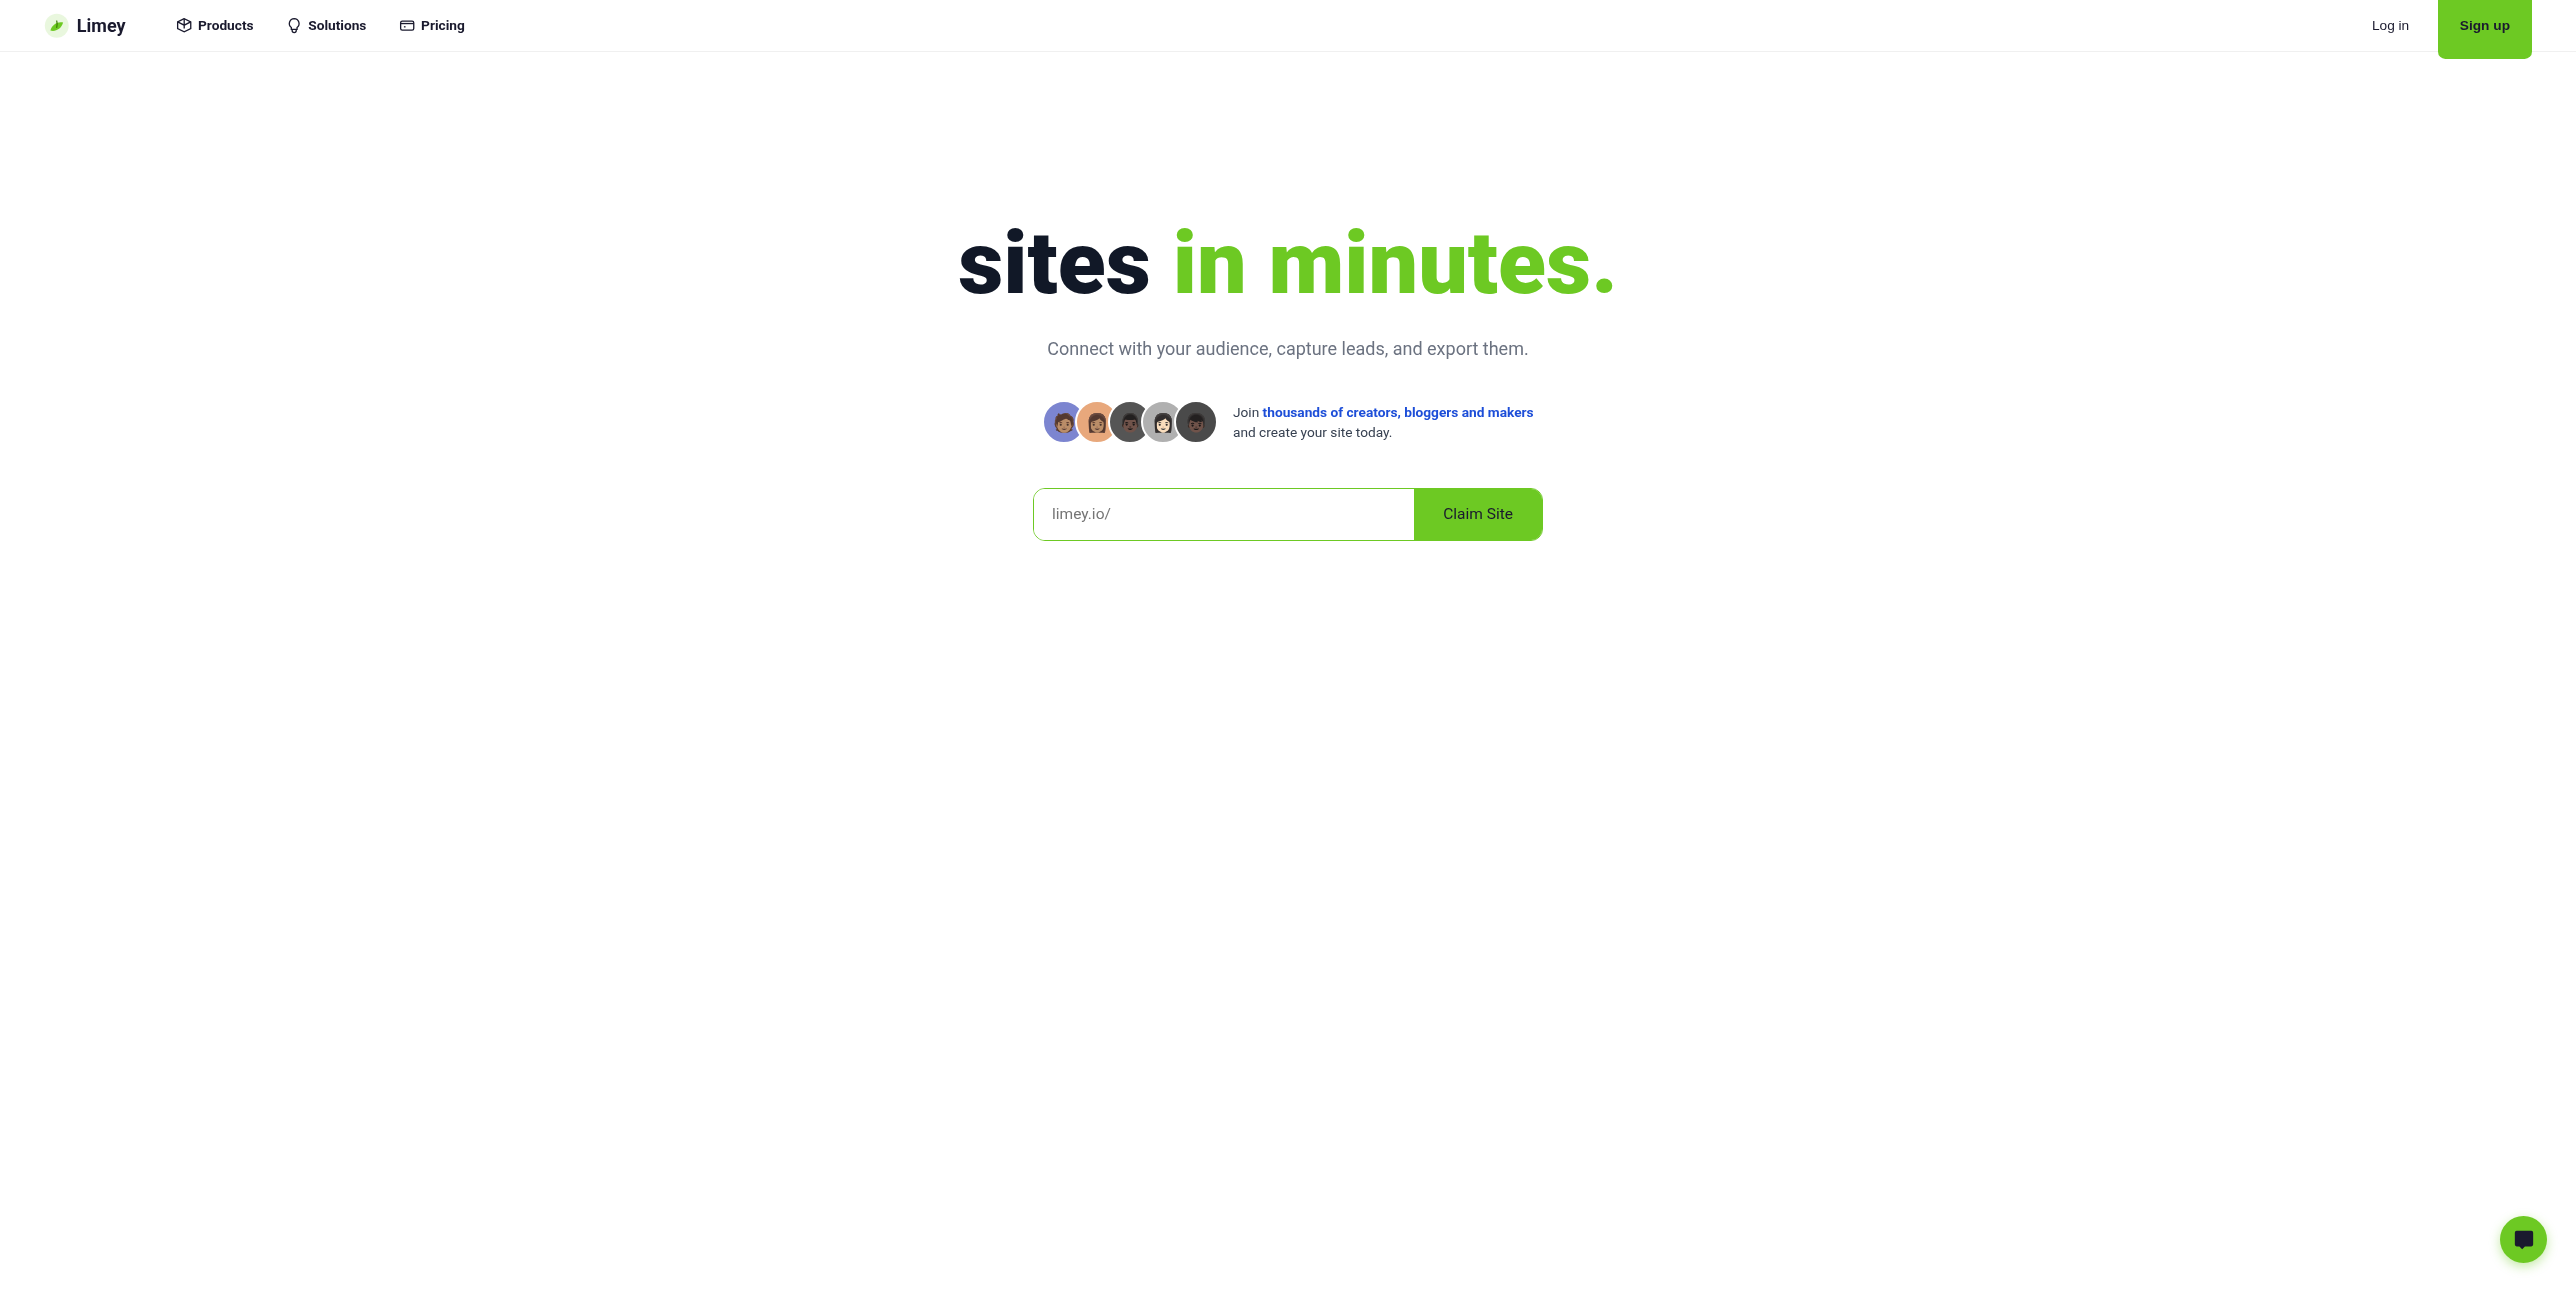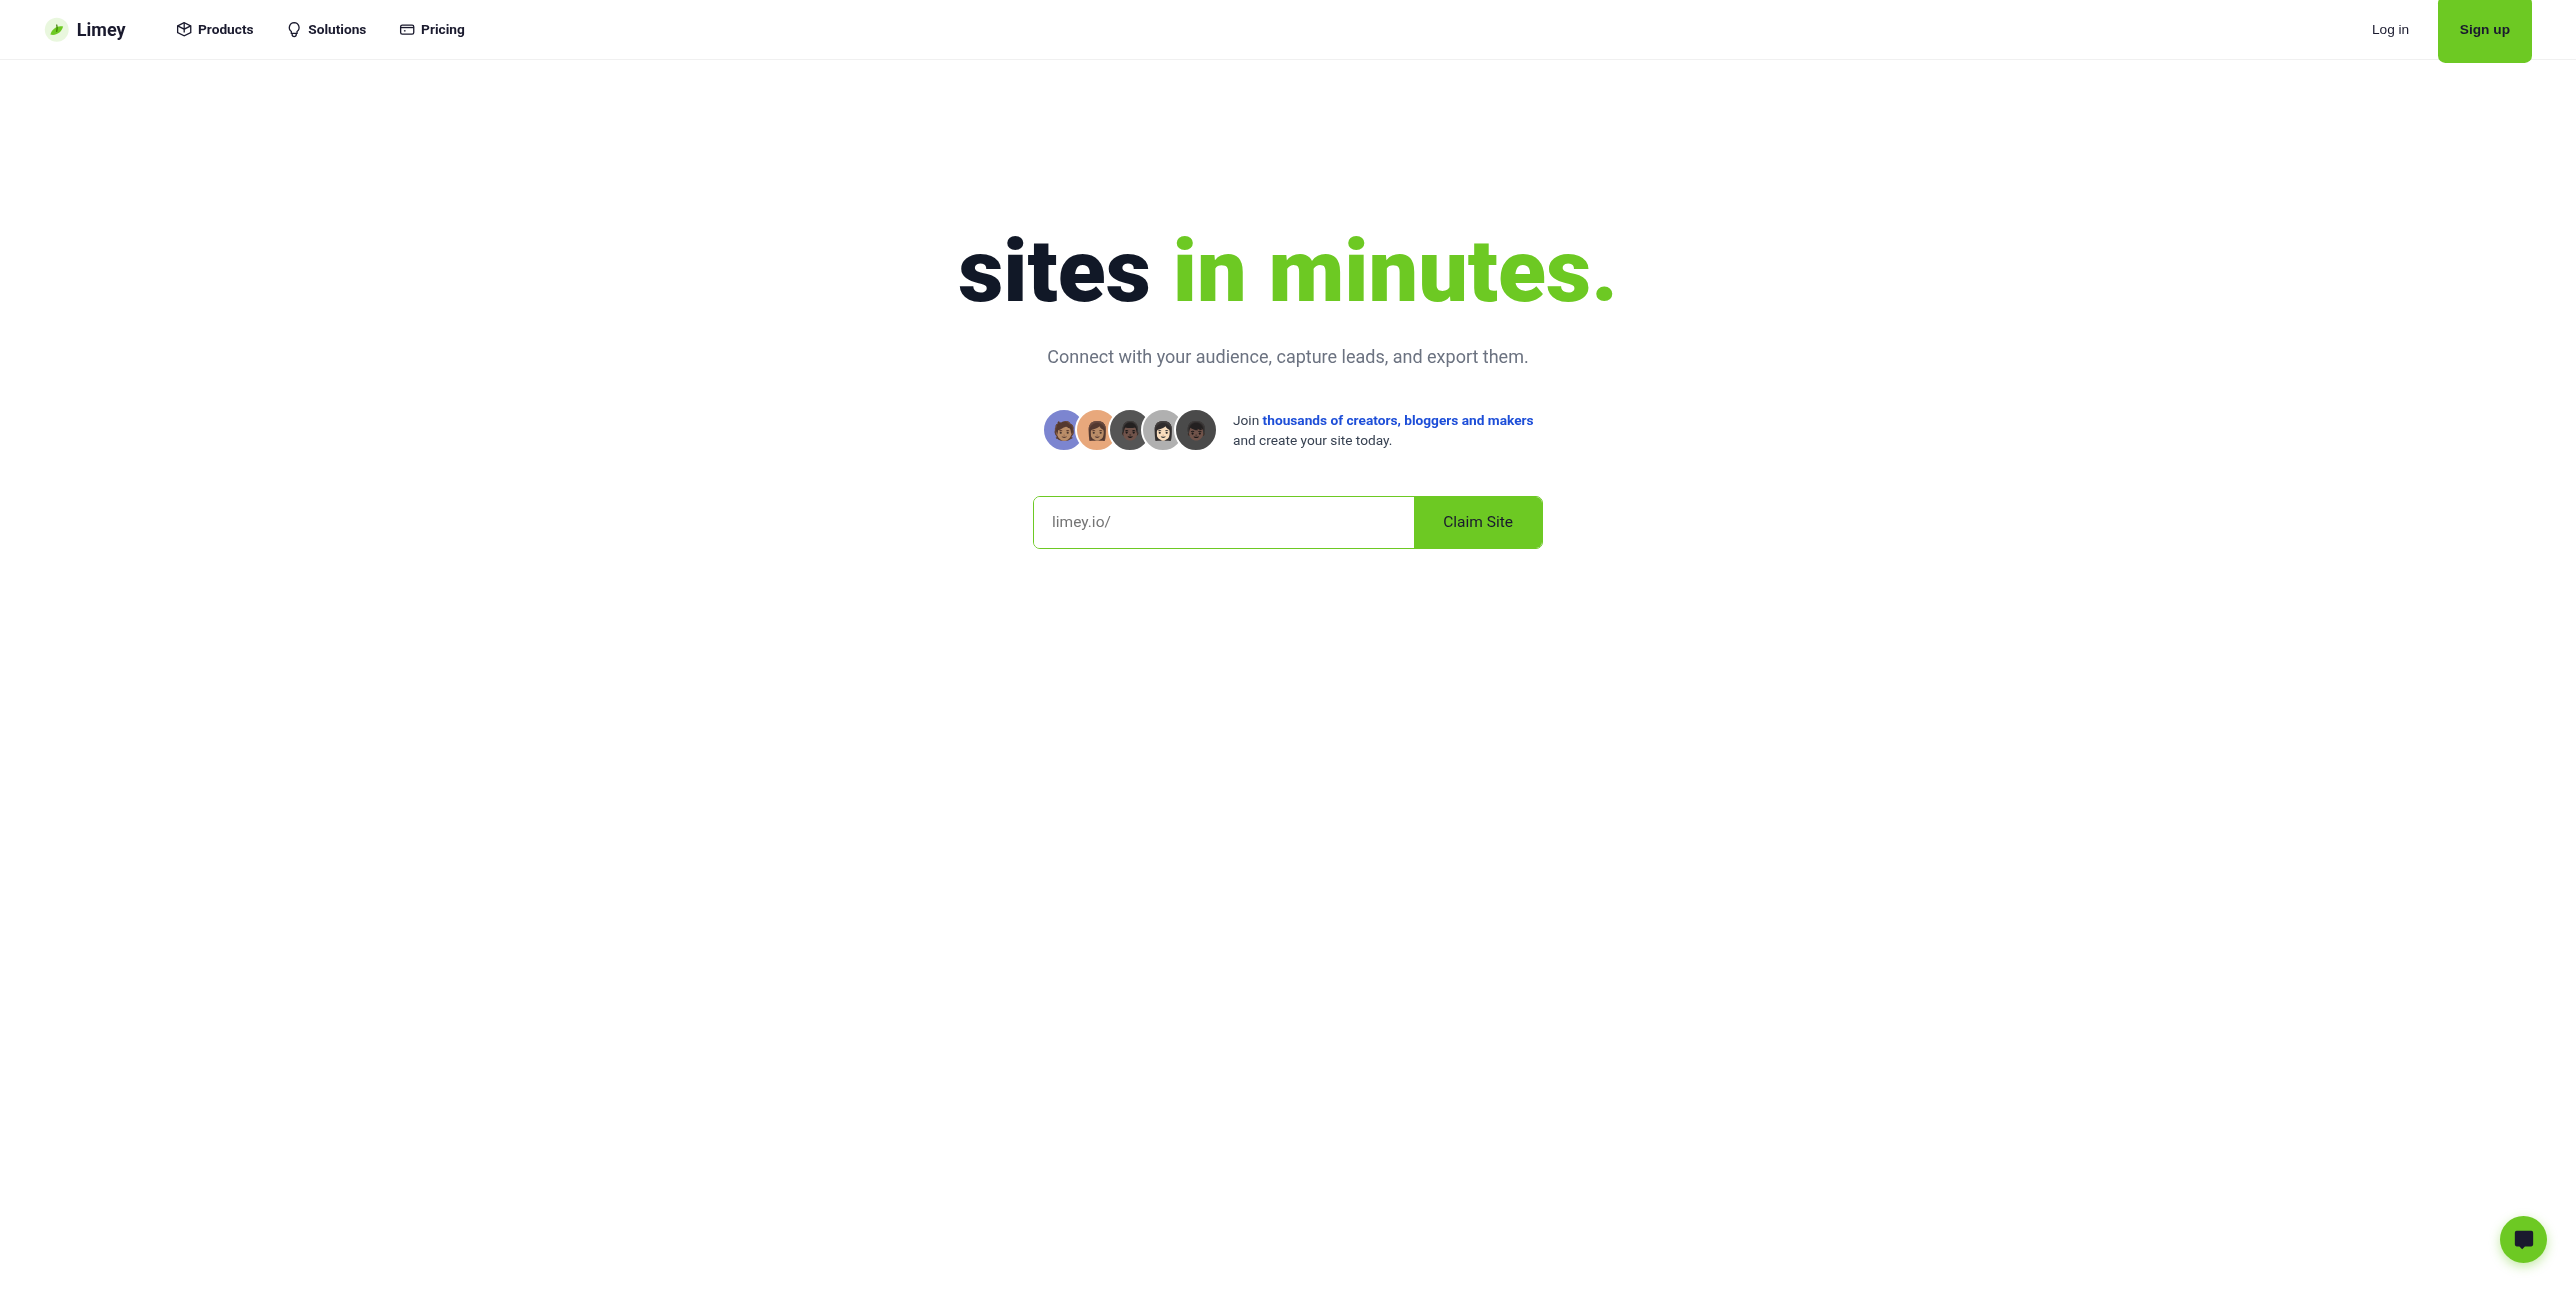--- a/index.html
+++ b/index.html
@@ -10,21 +10,21 @@
       color: #1a1a2e;
       min-height: 100vh;
       overflow-x: hidden;
     }
 
     
     nav {
       display: flex;
       align-items: center;
       padding: 0 44px;
-      height: 60px;
+      height: 52px;
       border-bottom: 0.9px solid #f0f0f0;
       position: relative;
       z-index: 10;
     }
 
     .nav-logo {
       display: flex;
       align-items: center;
       gap: 7.3px;
       text-decoration: none;
@@ -165,21 +165,21 @@
       font-weight: 700;
       color: #1d4ed8;
     }
 
     
     .cta-form {
       display: flex;
       width: 100%;
       max-width: 510px;
       border: 1.8px solid #6dc923;
-      border-radius: 7px;
+      border-radius: 12px;
       overflow: hidden;
       justify-content: space-between;
     }
 
     .cta-input {
       flex: 1;
       padding: 16.4px 18px;
       font-size: 15.5px;
       color: #9ca3af;
       border: none;

